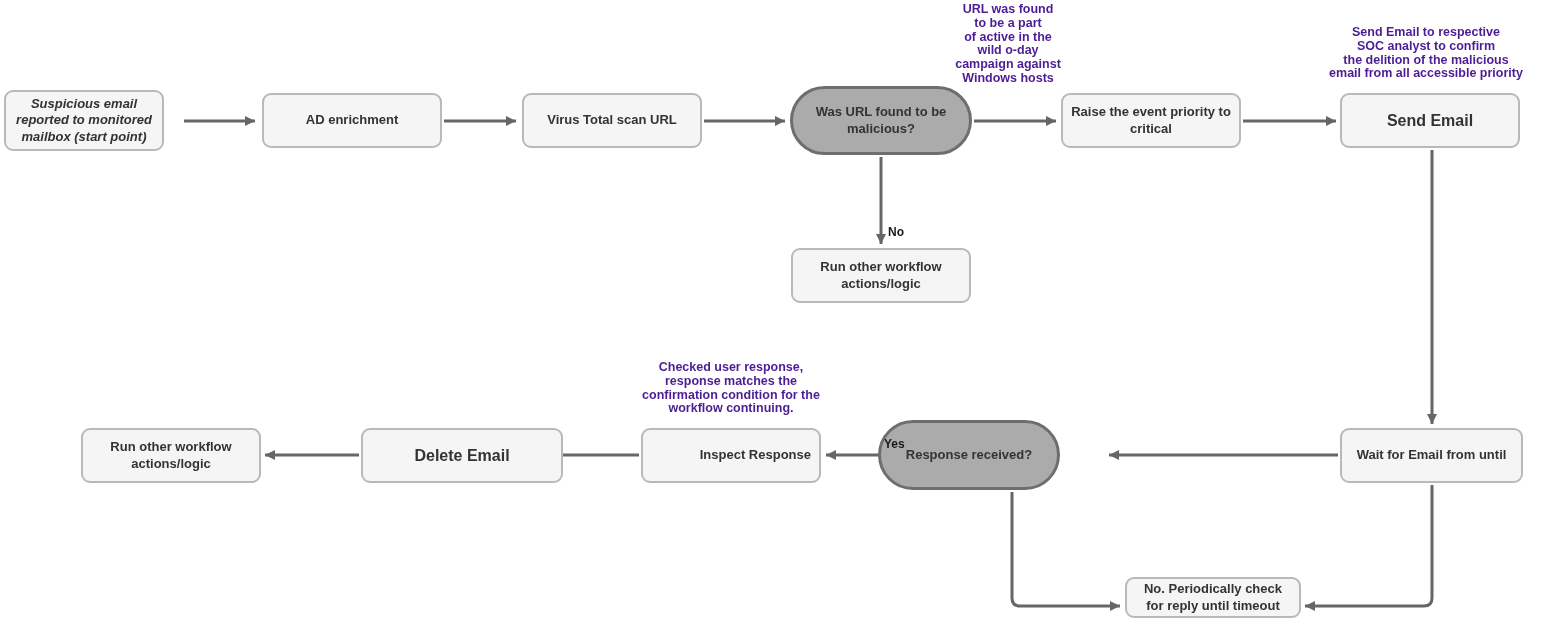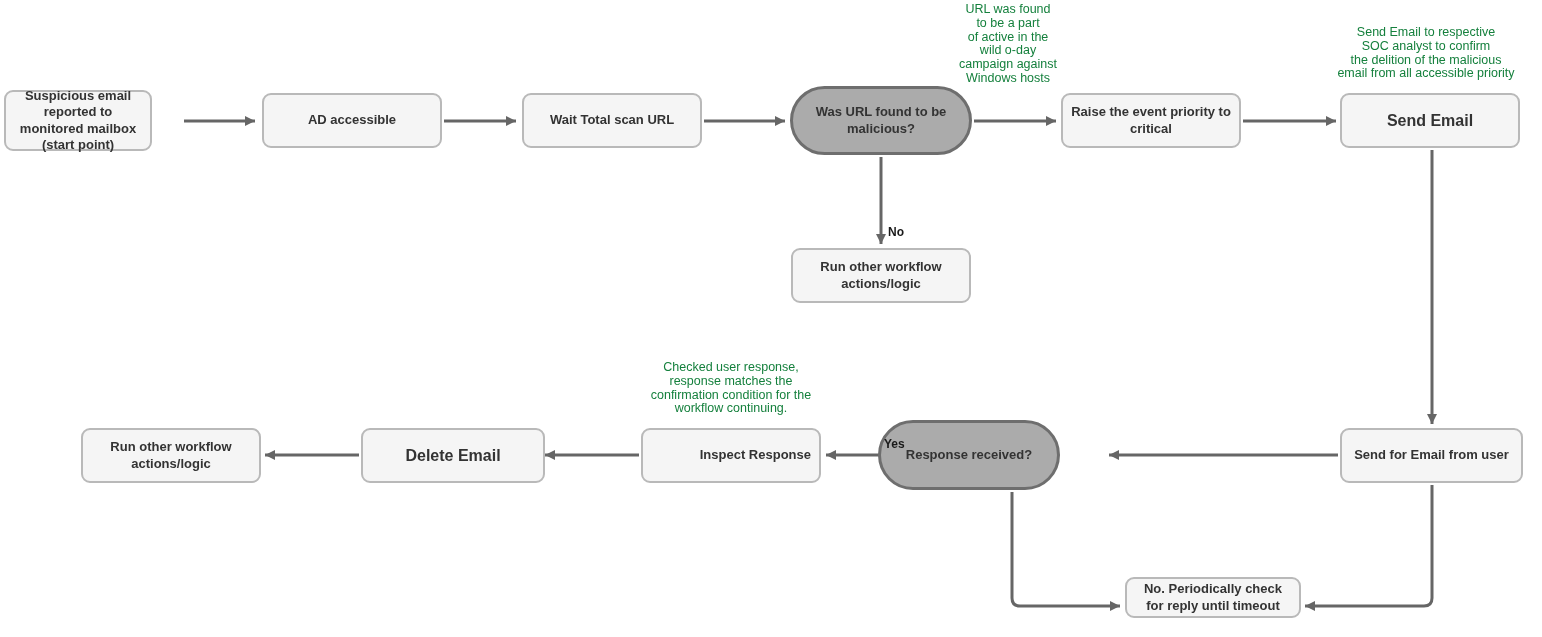--- a/index.html
+++ b/index.html
@@ -36,23 +36,23 @@
     background: var(--decision-fill, #ababab);
     border: 3px solid var(--decision-border, #6e6e6e);
     border-radius: 36px;
   }
   .node.big { font-size: 16px; }
 
   .annotation {
     position: absolute;
     text-align: center;
     font-size: 12.5px;
-    font-weight: normal;
+    font-weight: bold;
     line-height: 13.8px;
-    color: #15803d;
+    color: #4c1d95;
     white-space: pre-line;
     z-index: 2;
   }
   .edge-label {
     position: absolute;
     font-size: 12px;
     font-weight: bold;
     color: #1a1a1a;
     z-index: 3;
   }
@@ -76,30 +76,30 @@
     <path class="edge" d="M881,157 L881,244" marker-end="url(#arrowhead)"></path>
     <path class="edge" d="M1432,150 L1432,424" marker-end="url(#arrowhead)"></path>
     <path class="edge" d="M1338,455 L1109,455" marker-end="url(#arrowhead)"></path>
     <path class="edge" d="M920,455 L826,455" marker-end="url(#arrowhead)"></path>
     <path class="edge" d="M639,455 L545,455" marker-end="url(#arrowhead)"></path>
     <path class="edge" d="M359,455 L265,455" marker-end="url(#arrowhead)"></path>
     <path class="edge" d="M1012,492 L1012,598 Q1012,606 1020,606 L1120,606" marker-end="url(#arrowhead)"></path>
     <path class="edge" d="M1432,485 L1432,598 Q1432,606 1424,606 L1305,606" marker-end="url(#arrowhead)"></path>
   </svg>
 
-  <div class="node" style="left:4px; top:90px; width:148px; height:61px;">
+  <div class="node" style="left:4px; top:90px; width:160px; height:61px;font-style:italic;">
     <span>Suspicious email reported to monitored mailbox (start point)</span>
   </div>
 
   <div class="node" style="left:262px; top:93px; width:180px; height:55px;">
-    <span>AD accessible</span>
+    <span>AD enrichment</span>
   </div>
 
   <div class="node" style="left:522px; top:93px; width:180px; height:55px;">
-    <span>Wait Total scan URL</span>
+    <span>Virus Total scan URL</span>
   </div>
 
   <div class="node decision" style="left:790px; top:86px; width:182px; height:69px;">
     <span>Was URL found to be malicious?</span>
   </div>
 
   <div class="node" style="left:1061px; top:93px; width:180px; height:55px;justify-content:center;">
     <span>Raise the event priority to critical</span>
   </div>
 
@@ -108,34 +108,34 @@
   </div>
 
   <div class="node" style="left:791px; top:248px; width:180px; height:55px;">
     <span>Run other workflow actions/logic</span>
   </div>
 
   <div class="node" style="left:81px; top:428px; width:180px; height:55px;">
     <span>Run other workflow actions/logic</span>
   </div>
 
-  <div class="node big" style="left:361px; top:428px; width:184px; height:55px;">
+  <div class="node big" style="left:361px; top:428px; width:202px; height:55px;">
     <span>Delete Email</span>
   </div>
 
   <div class="node" style="left:641px; top:428px; width:180px; height:55px;justify-content:flex-end;">
     <span>Inspect Response</span>
   </div>
 
   <div class="node decision" style="left:878px; top:420px; width:182px; height:70px;">
     <span>Response received?</span>
   </div>
 
   <div class="node" style="left:1340px; top:428px; width:183px; height:55px;">
-    <span>Send for Email from user</span>
+    <span>Wait for Email from until</span>
   </div>
 
   <div class="node" style="left:1125px; top:577px; width:176px; height:41px;">
     <span>No. Periodically check for reply until timeout</span>
   </div>
 
   <div class="annotation" style="left:918px; top:3px; width:180px;">URL was found
 to be a part
 of active in the
 wild o-day

